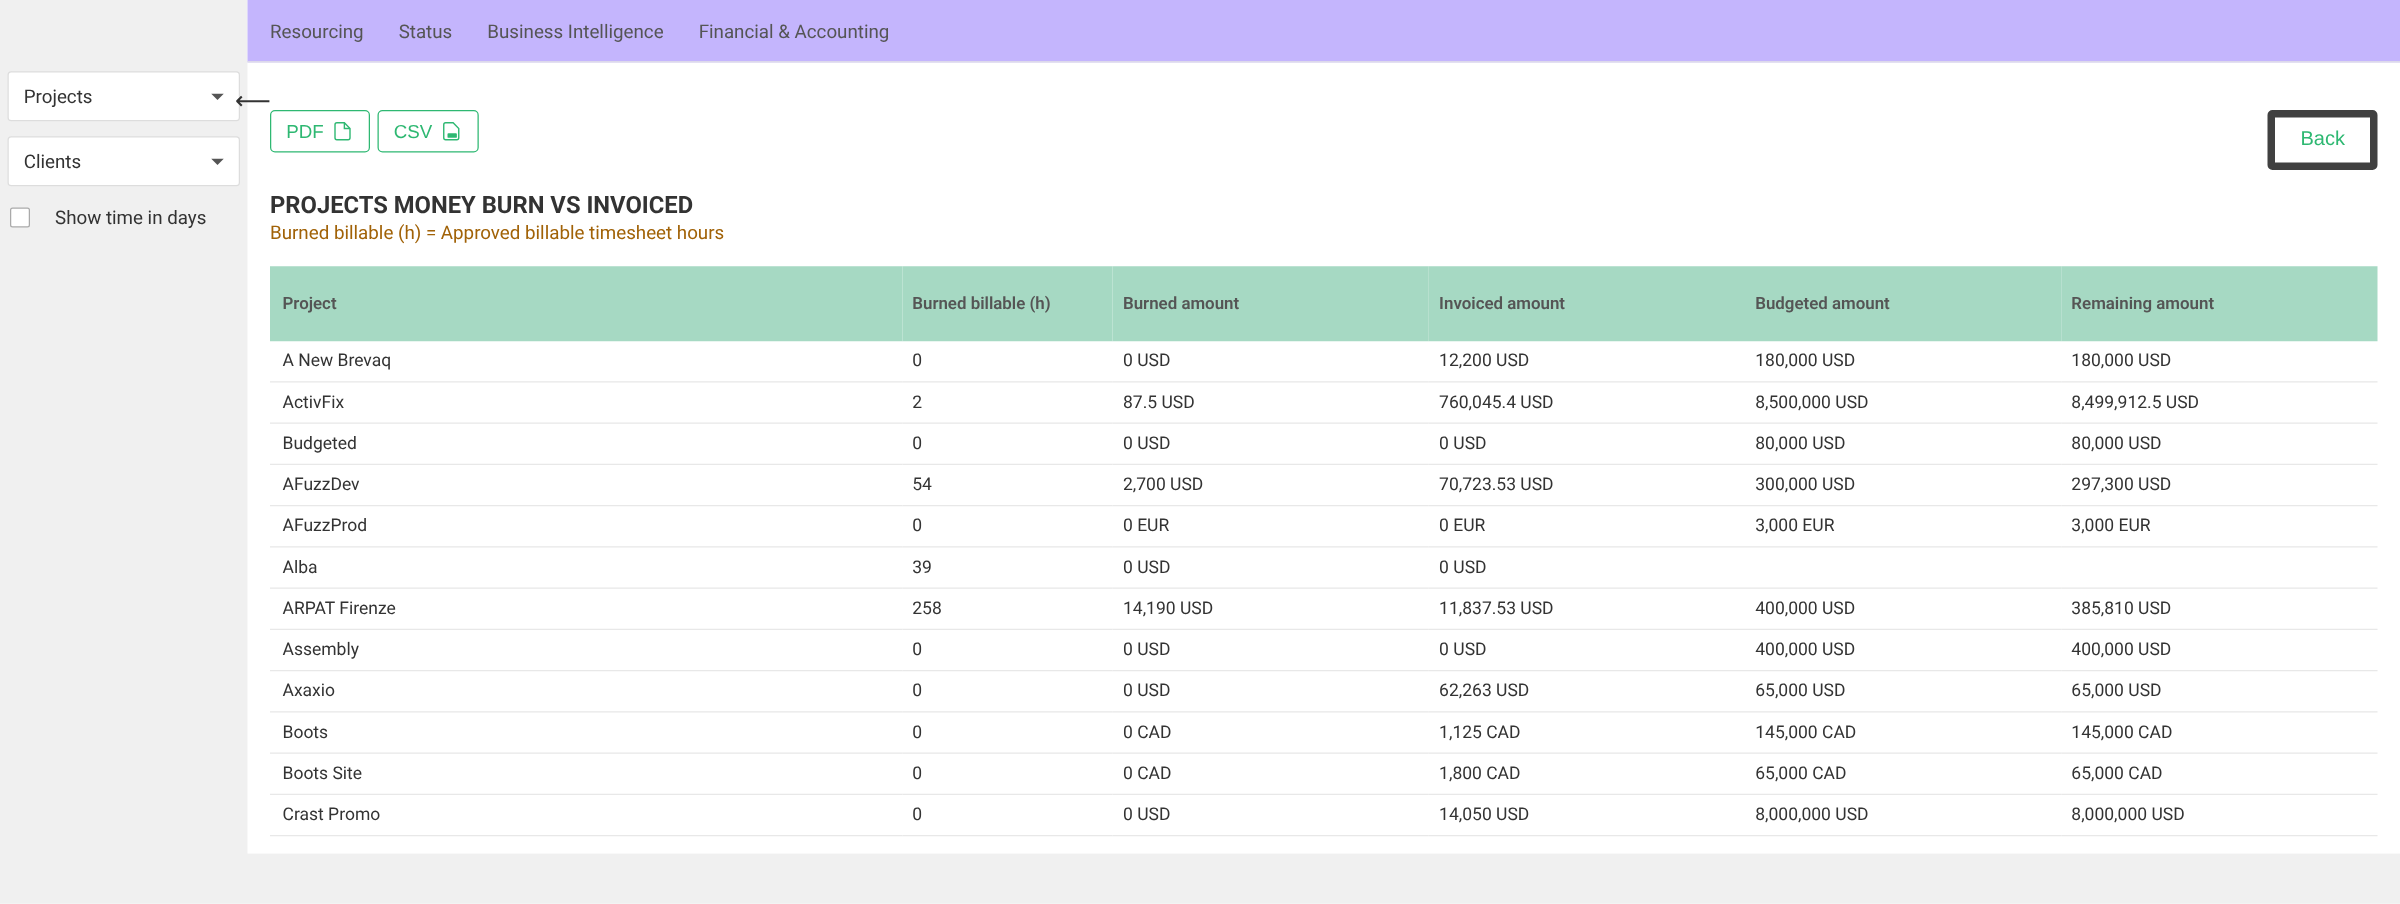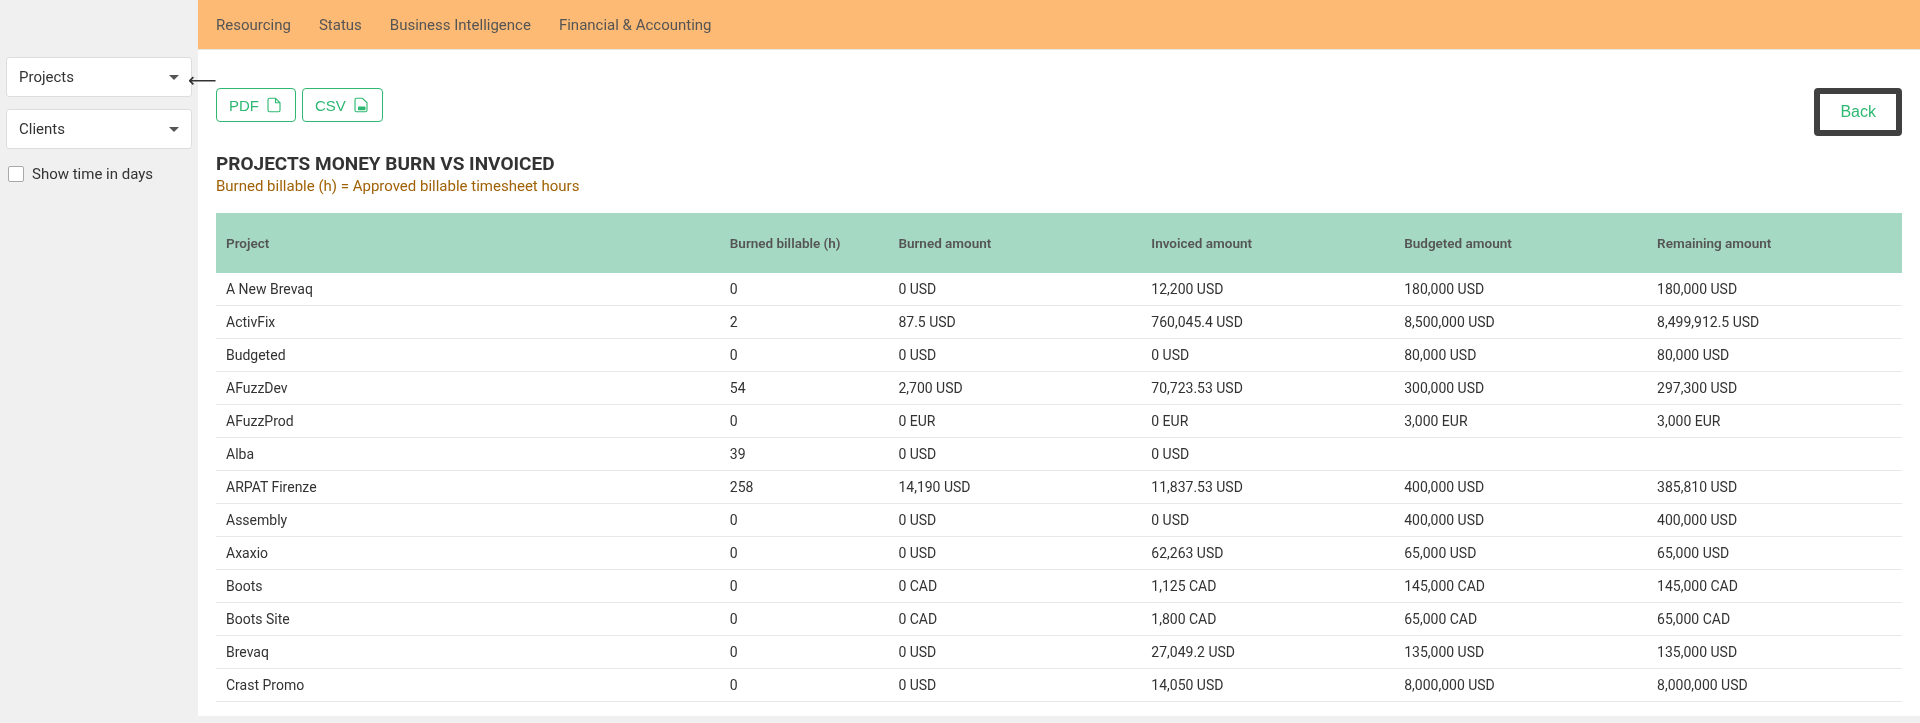--- a/index.html
+++ b/index.html
@@ -2,29 +2,29 @@
 <html><head>
   <meta charset="utf-8">
   <style>
     * { margin: 0; padding: 0; box-sizing: border-box; }
     body { font-family: -apple-system, BlinkMacSystemFont, "Segoe UI", Roboto, Helvetica, Arial, sans-serif; background: #f0f0f0; color: #333; font-size: 14px; }
     
     .layout { display: flex; }
     .sidebar { width: 198px; padding: 57px 6px 0 6px; flex-shrink: 0; }
     .main { flex: 1; background: #fff; margin-top: 0; }
     
-    .tabs { display: flex; gap: 28px; padding: 0 18px; height: 50px; align-items: center; border-bottom: 1px solid #e5e5e5; background: #fdba74; }
+    .tabs { display: flex; gap: 28px; padding: 0 18px; height: 50px; align-items: center; border-bottom: 1px solid #e5e5e5; background: #c4b5fd; }
     .tabs-wrap { display: flex; align-items: center; }
     .collapse-arrow { font-size: 20px; color: #333; margin-right: 8px; cursor: pointer; padding: 0 4px; position: relative; left: -14px; top: 18px; }
     .tab { color: #555; cursor: pointer; padding: 8px 0; font-size: 15px; }
     
     .dd { background: #fff; border: 1px solid #ddd; border-radius: 3px; padding: 10px 12px; display: flex; justify-content: space-between; align-items: center; cursor: pointer; margin-bottom: 12px; font-size: 15px; color: #333; }
     .dd .chev { width: 0; height: 0; border-left: 5px solid transparent; border-right: 5px solid transparent; border-top: 5px solid #555; }
     
-    .chk-row { display: flex; align-items: center; gap: 8px; font-size: 15px; color: #333; cursor: pointer; padding: 4px 2px; }
+    .chk-row { display: flex; align-items: center; gap: 20px; font-size: 15px; color: #333; cursor: pointer; padding: 4px 2px; }
     .chk { width: 16px; height: 16px; border: 1px solid #aaa; border-radius: 2px; background: #fff; }
     
     .content { padding: 14px 18px; }
     .toprow { display: flex; justify-content: space-between; align-items: flex-start; margin-bottom: 16px; }
     .exp-btns { display: flex; gap: 6px; }
     .exp-btn { border: 1px solid #2eb872; color: #2eb872; background: #fff; border-radius: 4px; padding: 7px 12px; display: flex; align-items: center; gap: 6px; cursor: pointer; font-size: 15px; }
     .exp-btn .ic { display: inline-flex; }
     .back-btn { border: 6px solid #404040; color: #2eb872; background: #fff; border-radius: 4px; padding: 9px 20px; cursor: pointer; font-size: 16px; }
     
     .titles h1 { font-size: 19px; font-weight: 700; color: #333; margin-bottom: 2px; }
@@ -198,28 +198,20 @@
             </tr>
             <tr>
               <td>Boots Site</td>
               <td>0</td>
               <td>0 CAD</td>
               <td>1,800 CAD</td>
               <td>65,000 CAD</td>
               <td>65,000 CAD</td>
             </tr>
             <tr>
-              <td>Brevaq</td>
-              <td>0</td>
-              <td>0 USD</td>
-              <td>27,049.2 USD</td>
-              <td>135,000 USD</td>
-              <td>135,000 USD</td>
-            </tr>
-            <tr>
               <td>Crast Promo</td>
               <td>0</td>
               <td>0 USD</td>
               <td>14,050 USD</td>
               <td>8,000,000 USD</td>
               <td>8,000,000 USD</td>
             </tr>
           </tbody>
       </table>
     </div>

